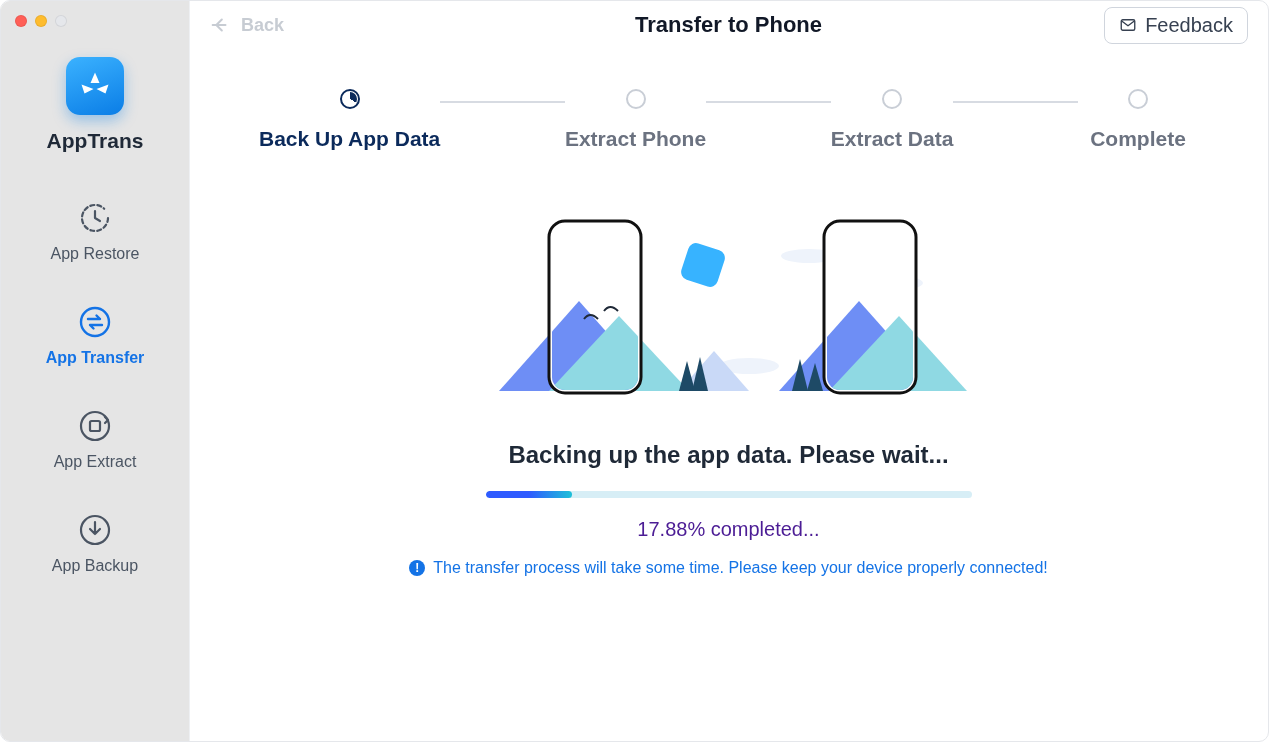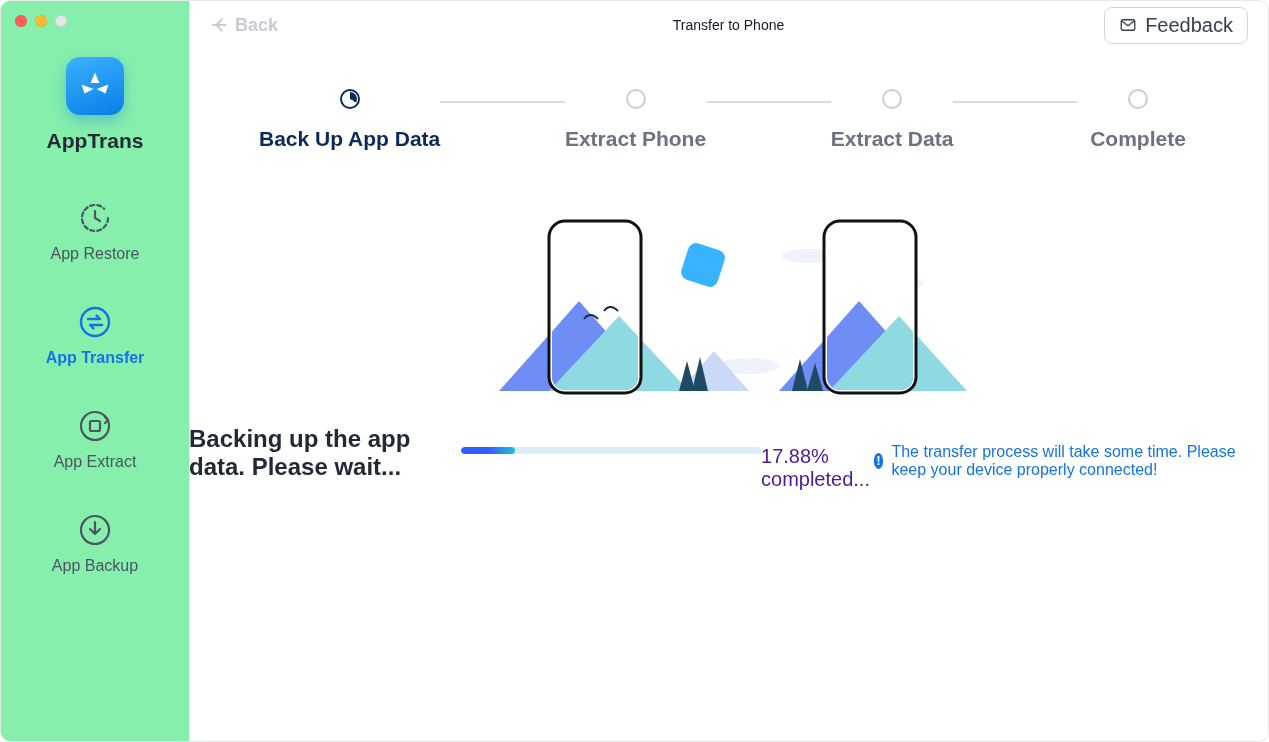--- a/index.html
+++ b/index.html
@@ -16,21 +16,21 @@
   }
   .window {
     display: flex;
     width: 100%;
     height: 100%;
   }
   
   .sidebar {
     width: 188px;
     flex: 0 0 188px;
-    background: #86efac;
+    background: #e5e5e5;
     display: flex;
     flex-direction: column;
     align-items: stretch;
     padding-top: 14px;
     box-shadow: 1px 0 0 #eef0f3;
   }
   .traffic {
     display: flex;
     gap: 8px;
     padding-left: 14px;
@@ -89,30 +89,30 @@
     flex-direction: column;
     position: relative;
   }
   .header {
     height: 48px;
     display: flex;
     align-items: center;
     padding: 0 20px;
   }
   .back-btn {
-    display: inline-flex; align-items: center; gap: 4px;
+    display: inline-flex; align-items: center; gap: 10px;
     color: #c7ccd3;
     font-size: 18px; font-weight: 600;
     cursor: default;
   }
   .back-btn svg { width: 22px; height: 22px; }
   .header-title {
     position: absolute;
     left: 50%; transform: translateX(-50%);
-    font-size: 14px; font-weight: 400;
+    font-size: 22px; font-weight: 700;
     color: #111827;
   }
   .feedback-btn {
     margin-left: auto;
     display: inline-flex; align-items: center; gap: 8px;
     padding: 6px 14px;
     border: 1px solid #d0d5dd;
     border-radius: 8px;
     background: #fff;
     color: #374151;
@@ -163,22 +163,22 @@
     margin-bottom: 36px;
   }
   
   .illustration {
     display: flex;
     justify-content: center;
     margin-top: 40px;
   }
   
   .status {
-    margin-top: 14px;
-    display: flex; align-items: flex-start;
+    margin-top: 30px;
+    display: flex; flex-direction: column; align-items: center;
   }
   .status-title {
     font-size: 24px; font-weight: 700;
     color: #1f2937;
   }
   .progress {
     margin-top: 22px;
     width: 486px; height: 7px;
     border-radius: 4px;
     background: #d7eef6;

